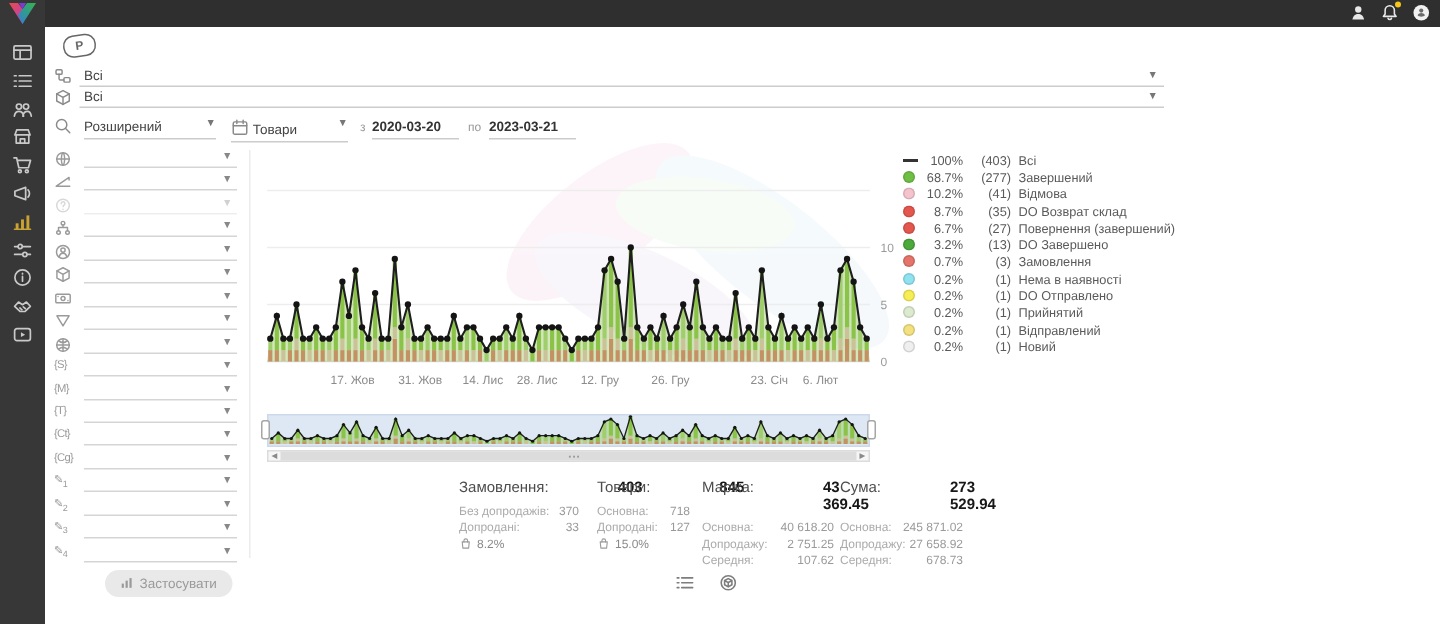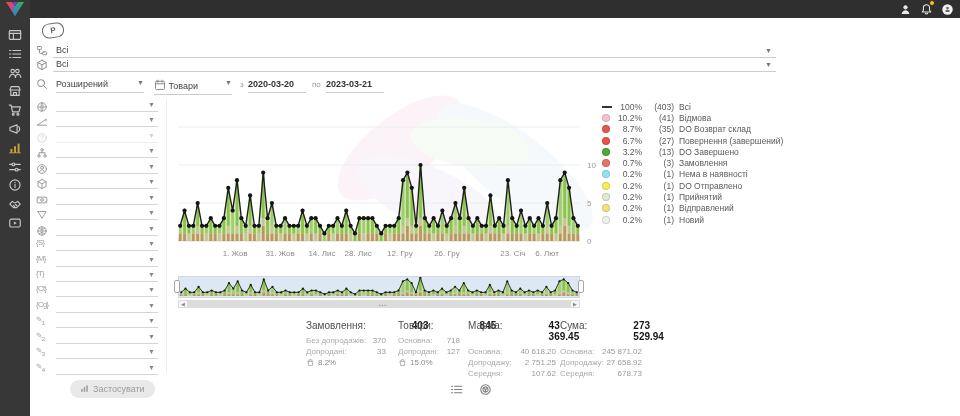--- a/index.html
+++ b/index.html
@@ -660,35 +660,41 @@
         <circle cx="395.44565217391306" cy="119.2" r="2.1" fill="#141414"></circle>
         <circle cx="399.8152173913044" cy="126.8" r="2.1" fill="#141414"></circle>
       </svg>
   </div>
   <div id="ylabels">
       <div class="ylabel" style="left: 587px; top: 237px;">0</div>
       <div class="ylabel" style="left: 587px; top: 199px;">5</div>
       <div class="ylabel" style="left: 587px; top: 161px;">10</div>
     </div>
   <div id="xlabels">
-      <div class="xlabel" style="left: 235.084px;">1. Жов</div>
+      <div class="xlabel" style="left: 235.084px;">17. Жов</div>
       <div class="xlabel" style="left: 280.108px;">31. Жов</div>
       <div class="xlabel" style="left: 321.916px;">14. Лис</div>
       <div class="xlabel" style="left: 358.096px;">28. Лис</div>
       <div class="xlabel" style="left: 399.904px;">12. Гру</div>
       <div class="xlabel" style="left: 446.938px;">26. Гру</div>
       <div class="xlabel" style="left: 512.866px;">23. Січ</div>
       <div class="xlabel" style="left: 547.036px;">6. Лют</div>
     </div>
   <div class="legend" id="legend">
       <div class="lg-row">
         <span class="lg-dash" style="background:#333333"></span>
         <span class="lg-pct">100%</span>
         <span class="lg-count">(403)</span>
         <span>Всі</span>
+      </div>
+      <div class="lg-row">
+        <span class="lg-swatch" style="background:#6fbf44"></span>
+        <span class="lg-pct">68.7%</span>
+        <span class="lg-count">(277)</span>
+        <span>Завершений</span>
       </div>
       <div class="lg-row">
         <span class="lg-swatch" style="background:#f4c3ce"></span>
         <span class="lg-pct">10.2%</span>
         <span class="lg-count">(41)</span>
         <span>Відмова</span>
       </div>
       <div class="lg-row">
         <span class="lg-swatch" style="background:#e4574e"></span>
         <span class="lg-pct">8.7%</span>

